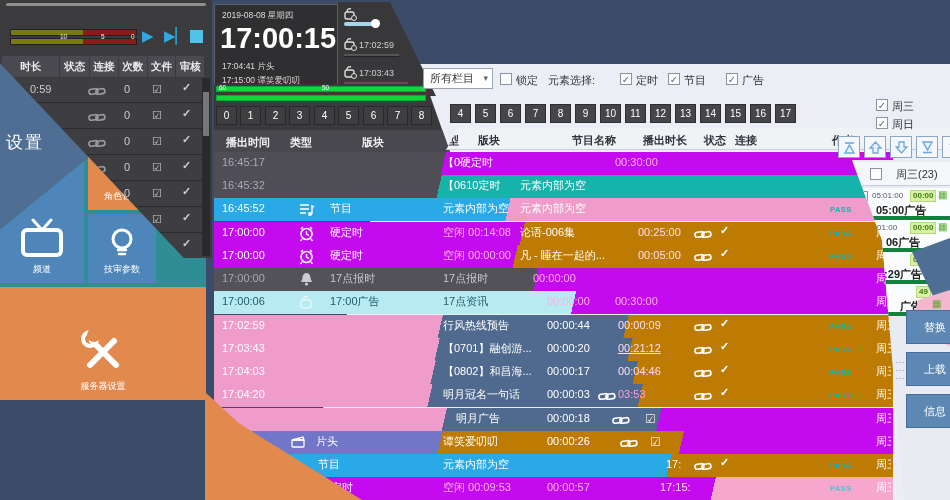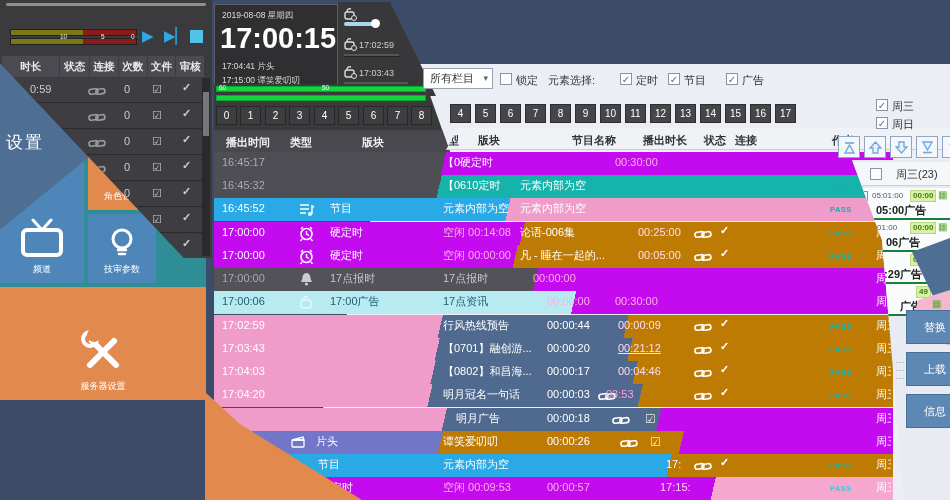--- a/index.html
+++ b/index.html
@@ -87,21 +87,21 @@
   .lnk{position:absolute;top:8px;width:18px;height:9px;}
   .edt{position:absolute;top:4px;font-size:12px;color:#F2E9DC;}
 
   
   .sortbtn{position:absolute;top:136px;width:22px;height:22px;background:#F4F7FB;border:1px solid #8FA6C2;
            display:flex;align-items:center;justify-content:center;}
   .sidebar{left:818px;top:160px;width:132px;height:340px;background:#E8EBF2;
            clip-path:polygon(34px 0,132px 0,132px 340px,86px 340px,64px 80px);}
   .sb-lhead{position:absolute;left:34px;top:2px;width:98px;height:24px;background:#F4F6F9;
             border-bottom:1px solid #C9CFDA;}
-  .sb-item{position:absolute;left:40px;width:92px;height:32px;border-bottom:2px solid #15803d;background:#FAFBFD;}
+  .sb-item{position:absolute;left:40px;width:92px;height:32px;border-bottom:4px solid #15803d;background:#FAFBFD;}
   .chip{position:absolute;top:2px;background:#D9F1A6;border:1px solid #B7D87E;color:#3F7A0F;
         font-size:8px;font-weight:bold;padding:0 2px;line-height:10px;}
   .sb-time{position:absolute;top:3px;font-size:8px;color:#556;}
   .sb-name{position:absolute;top:15px;font-size:11px;font-weight:bold;color:#222;}
   .cal{position:absolute;top:2px;color:#5BA832;font-size:10px;line-height:10px;}
   .sb-btn{position:absolute;left:88px;width:58px;height:34px;background:#5E88B4;border:1px solid #476F9B;
           color:#fff;font-size:11px;display:flex;align-items:center;justify-content:center;}
   .handle{position:absolute;left:79px;top:198px;color:#9AA3B5;font-size:9px;letter-spacing:-1px;
           writing-mode:vertical-rl;line-height:5px;}
 
@@ -547,21 +547,21 @@
     <span class="c" style="left:229px;">明月冠名一句话</span>
     <span class="c" style="left:333px;">00:00:03</span>
     <span class="lnk" style="left:384px;">
         <svg width="18" height="9" viewBox="0 0 18 9">
           <g fill="none" stroke="#fff" stroke-width="1.6">
             <rect x="1" y="2" width="9" height="5" rx="2.5" transform="rotate(-8 5 5)"></rect>
             <rect x="8" y="2" width="9" height="5" rx="2.5" transform="rotate(-8 12 5)"></rect>
           </g>
         </svg>
       </span>
-    <span class="c" style="left:392px;color:#FF9FD9;">03:53</span>
+    <span class="c" style="left:404px;color:#FF9FD9;">03:53</span>
     <span class="lnk" style="left:480px;">
         <svg width="18" height="9" viewBox="0 0 18 9">
           <g fill="none" stroke="#fff" stroke-width="1.6">
             <rect x="1" y="2" width="9" height="5" rx="2.5" transform="rotate(-8 5 5)"></rect>
             <rect x="8" y="2" width="9" height="5" rx="2.5" transform="rotate(-8 12 5)"></rect>
           </g>
         </svg>
       </span>
     <span class="c chk-green" style="left:506px;top:3px;">✓</span>
     <span class="c pass" style="left:616px;">PASS</span>

